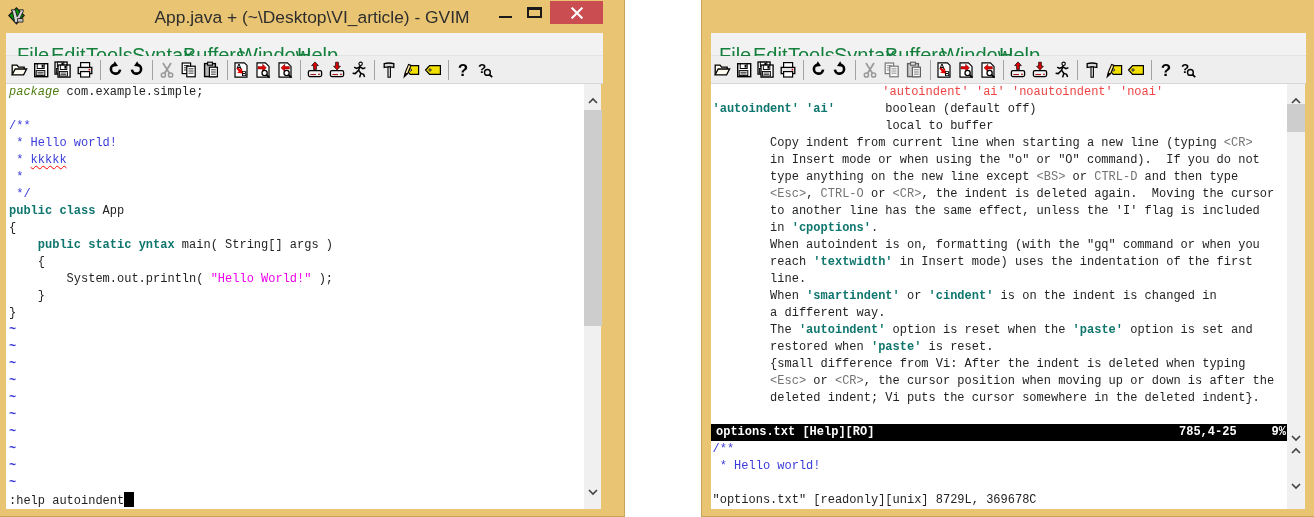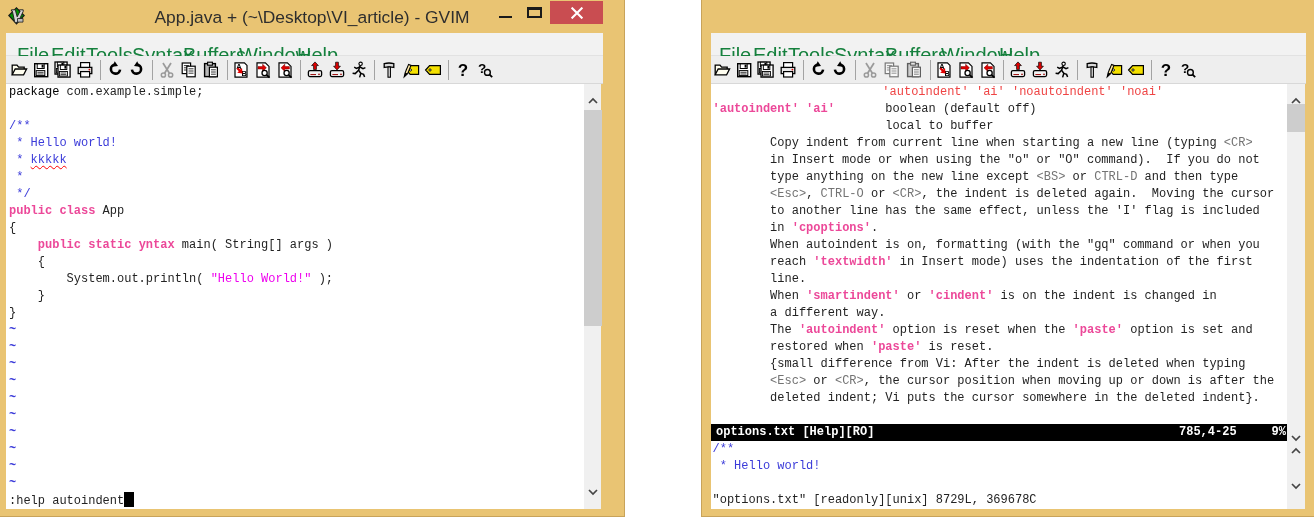--- a/index.html
+++ b/index.html
@@ -18,22 +18,22 @@
   .mi u { text-decoration:underline; }
   .toolbar { position:absolute; top:56px; height:28px; background:#eeeeee; border-bottom:1px solid #d8d8d8; }
   .tbi { position:absolute; top:5px; width:18px; height:18px; }
   .tbsep { position:absolute; top:4px; width:1px; height:20px; background:#a3a3a3; }
   .textarea { position:absolute; top:84px; height:425px; background:#ffffff; overflow:hidden; }
   pre, .sbar { font-family:"Liberation Mono", monospace; font-size:12px; line-height:17px; }
   pre { color:#232323; padding-left:3px; }
   .scroll { position:absolute; top:84px; width:18px; height:425px; background:#f0f0f0; }
   .thumb { position:absolute; left:0; width:18px; background:#cdcdcd; }
   .chev { position:absolute; left:4px; width:10px; height:10px; }
-  .kw { color:#ec4899; font-weight:bold; }
-  .pp { color:#000000; }
+  .kw { color:#0f766e; font-weight:bold; }
+  .pp { color:#4d7c0f;font-style:italic; }
   .cm { color:#3b3bd9; }
   .st { color:#ee00ee; }
   .tag { color:#ef4444; }
   .sp { color:#737373; }
   .spell { text-decoration:underline wavy #ff0000 1px; text-underline-offset:2px; }
   .sbar { position:absolute; left:0; right:0; height:17px; background:#000000; color:#ffffff; font-weight:bold; }
   .sbar span { position:absolute; }
   .cursor { display:inline-block; width:9.5px; height:15px; background:#000000; vertical-align:-3px; }
 </style>
 </head>

